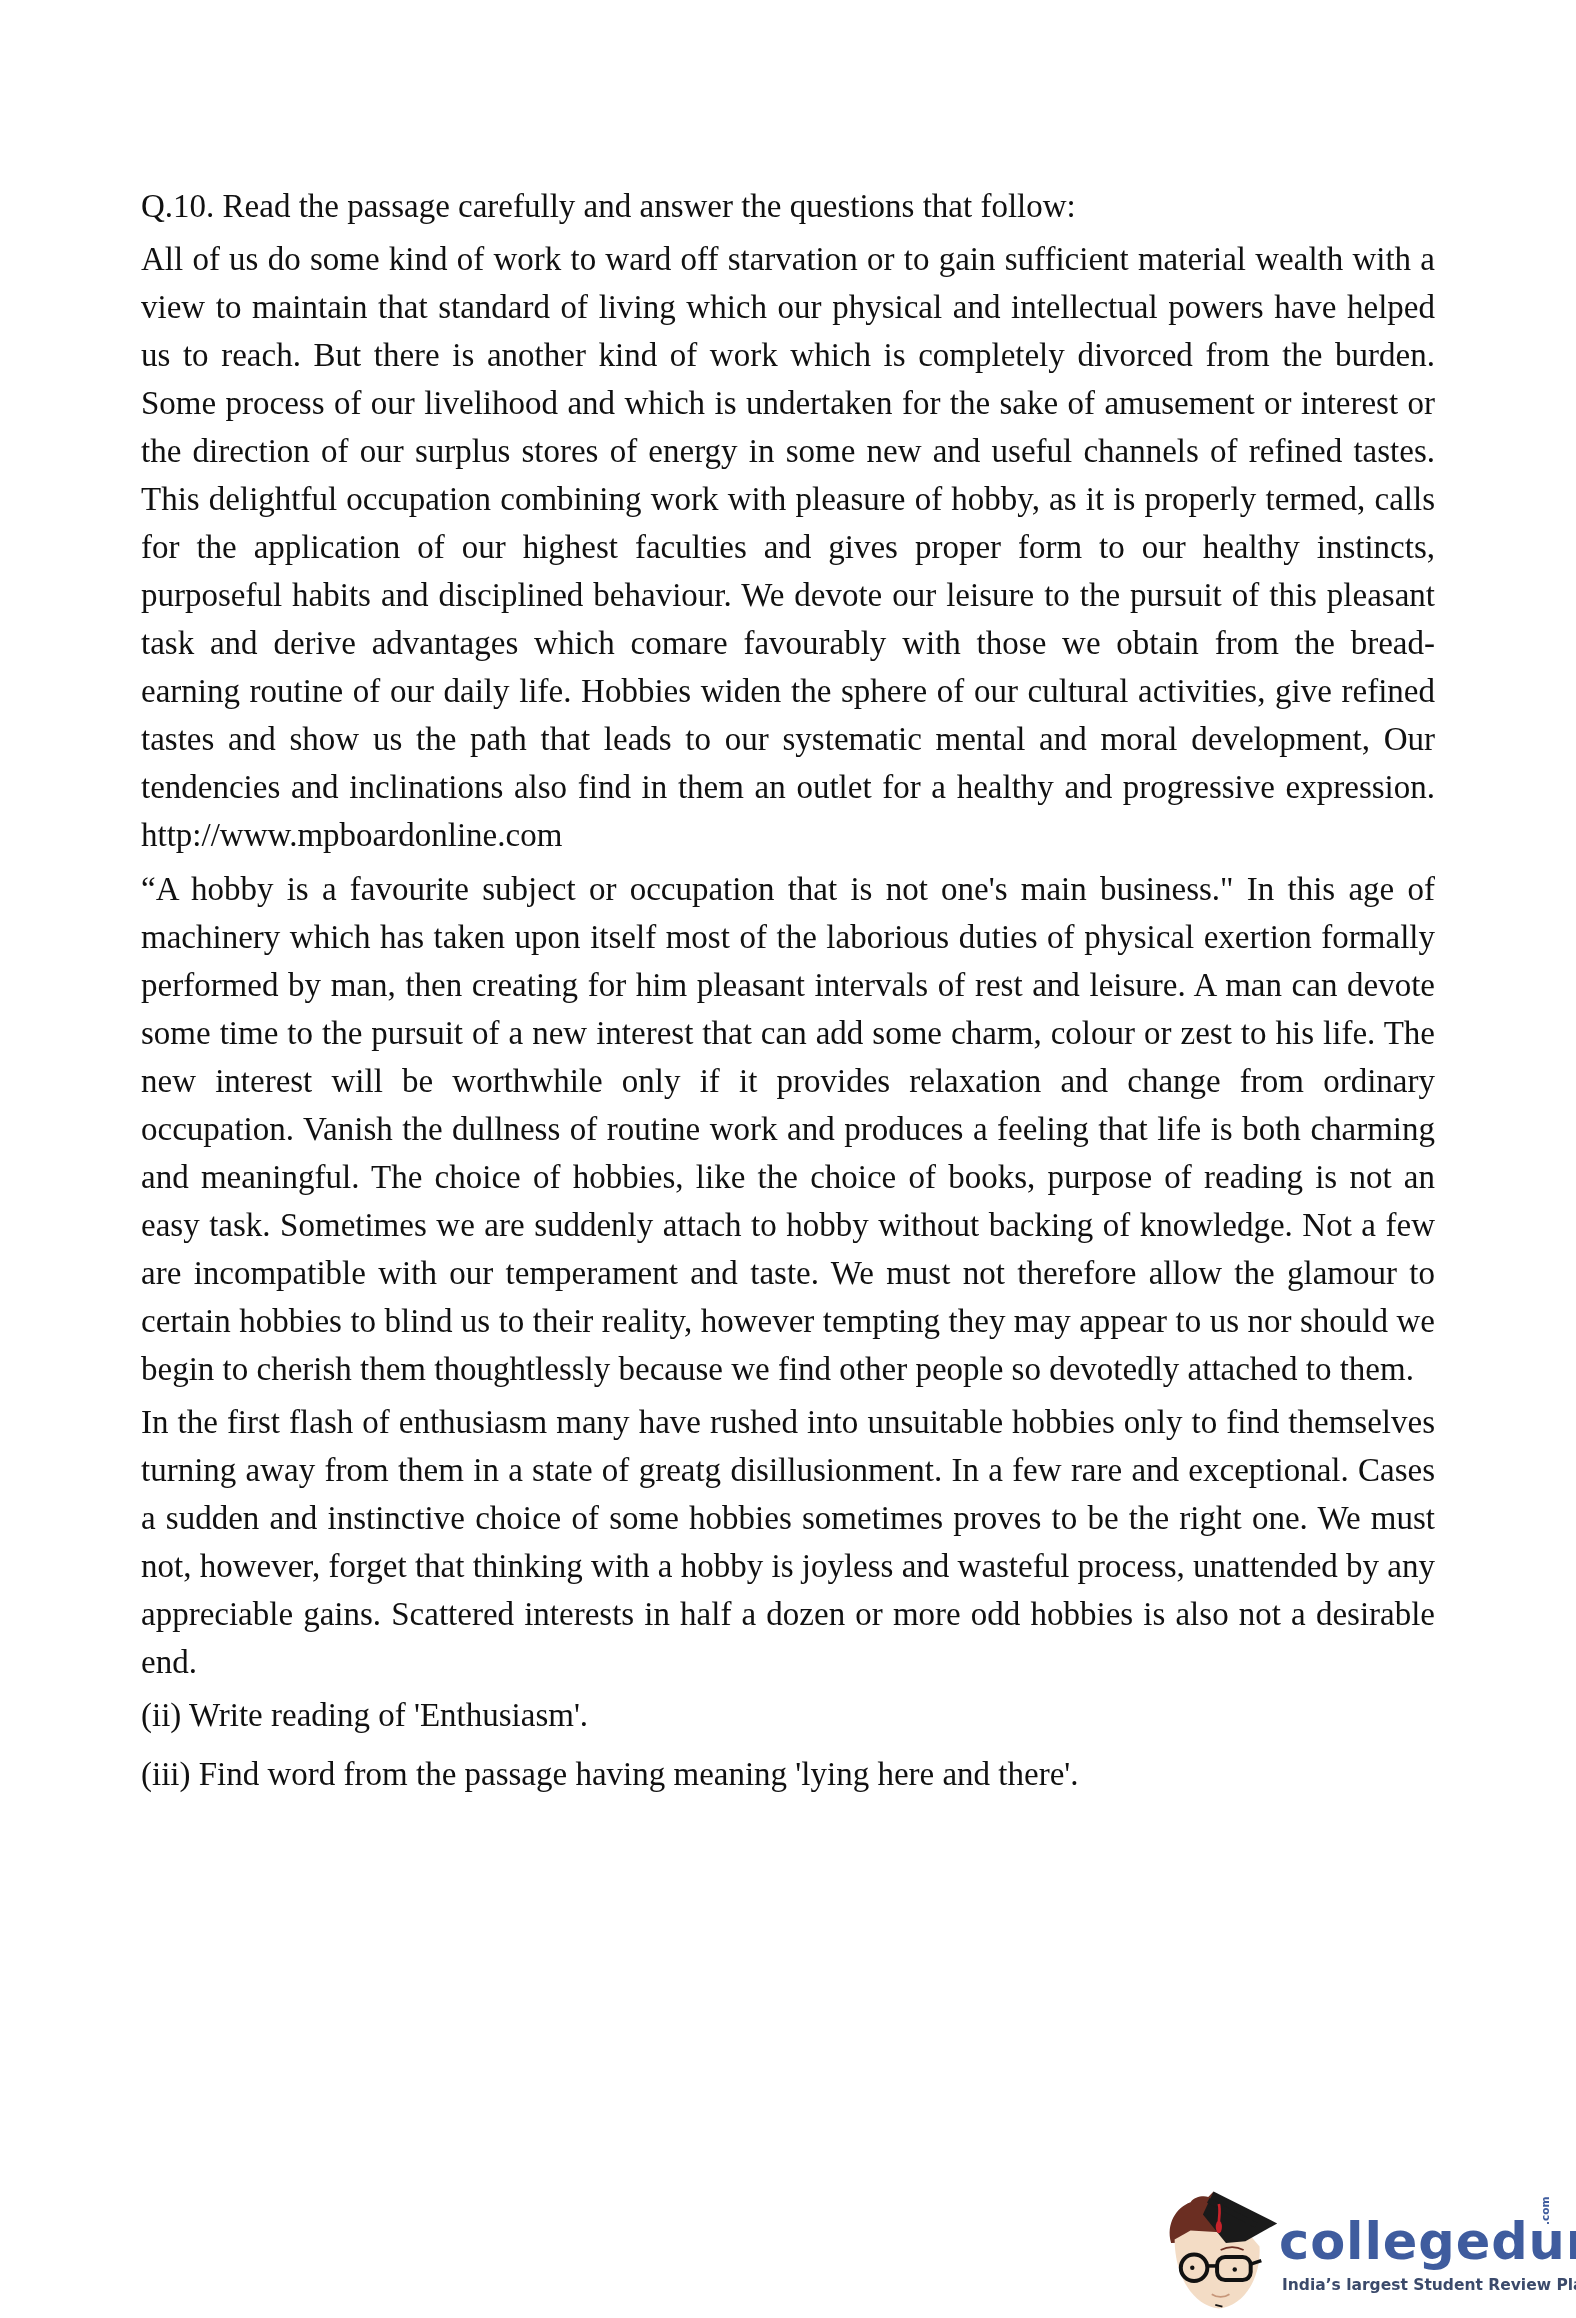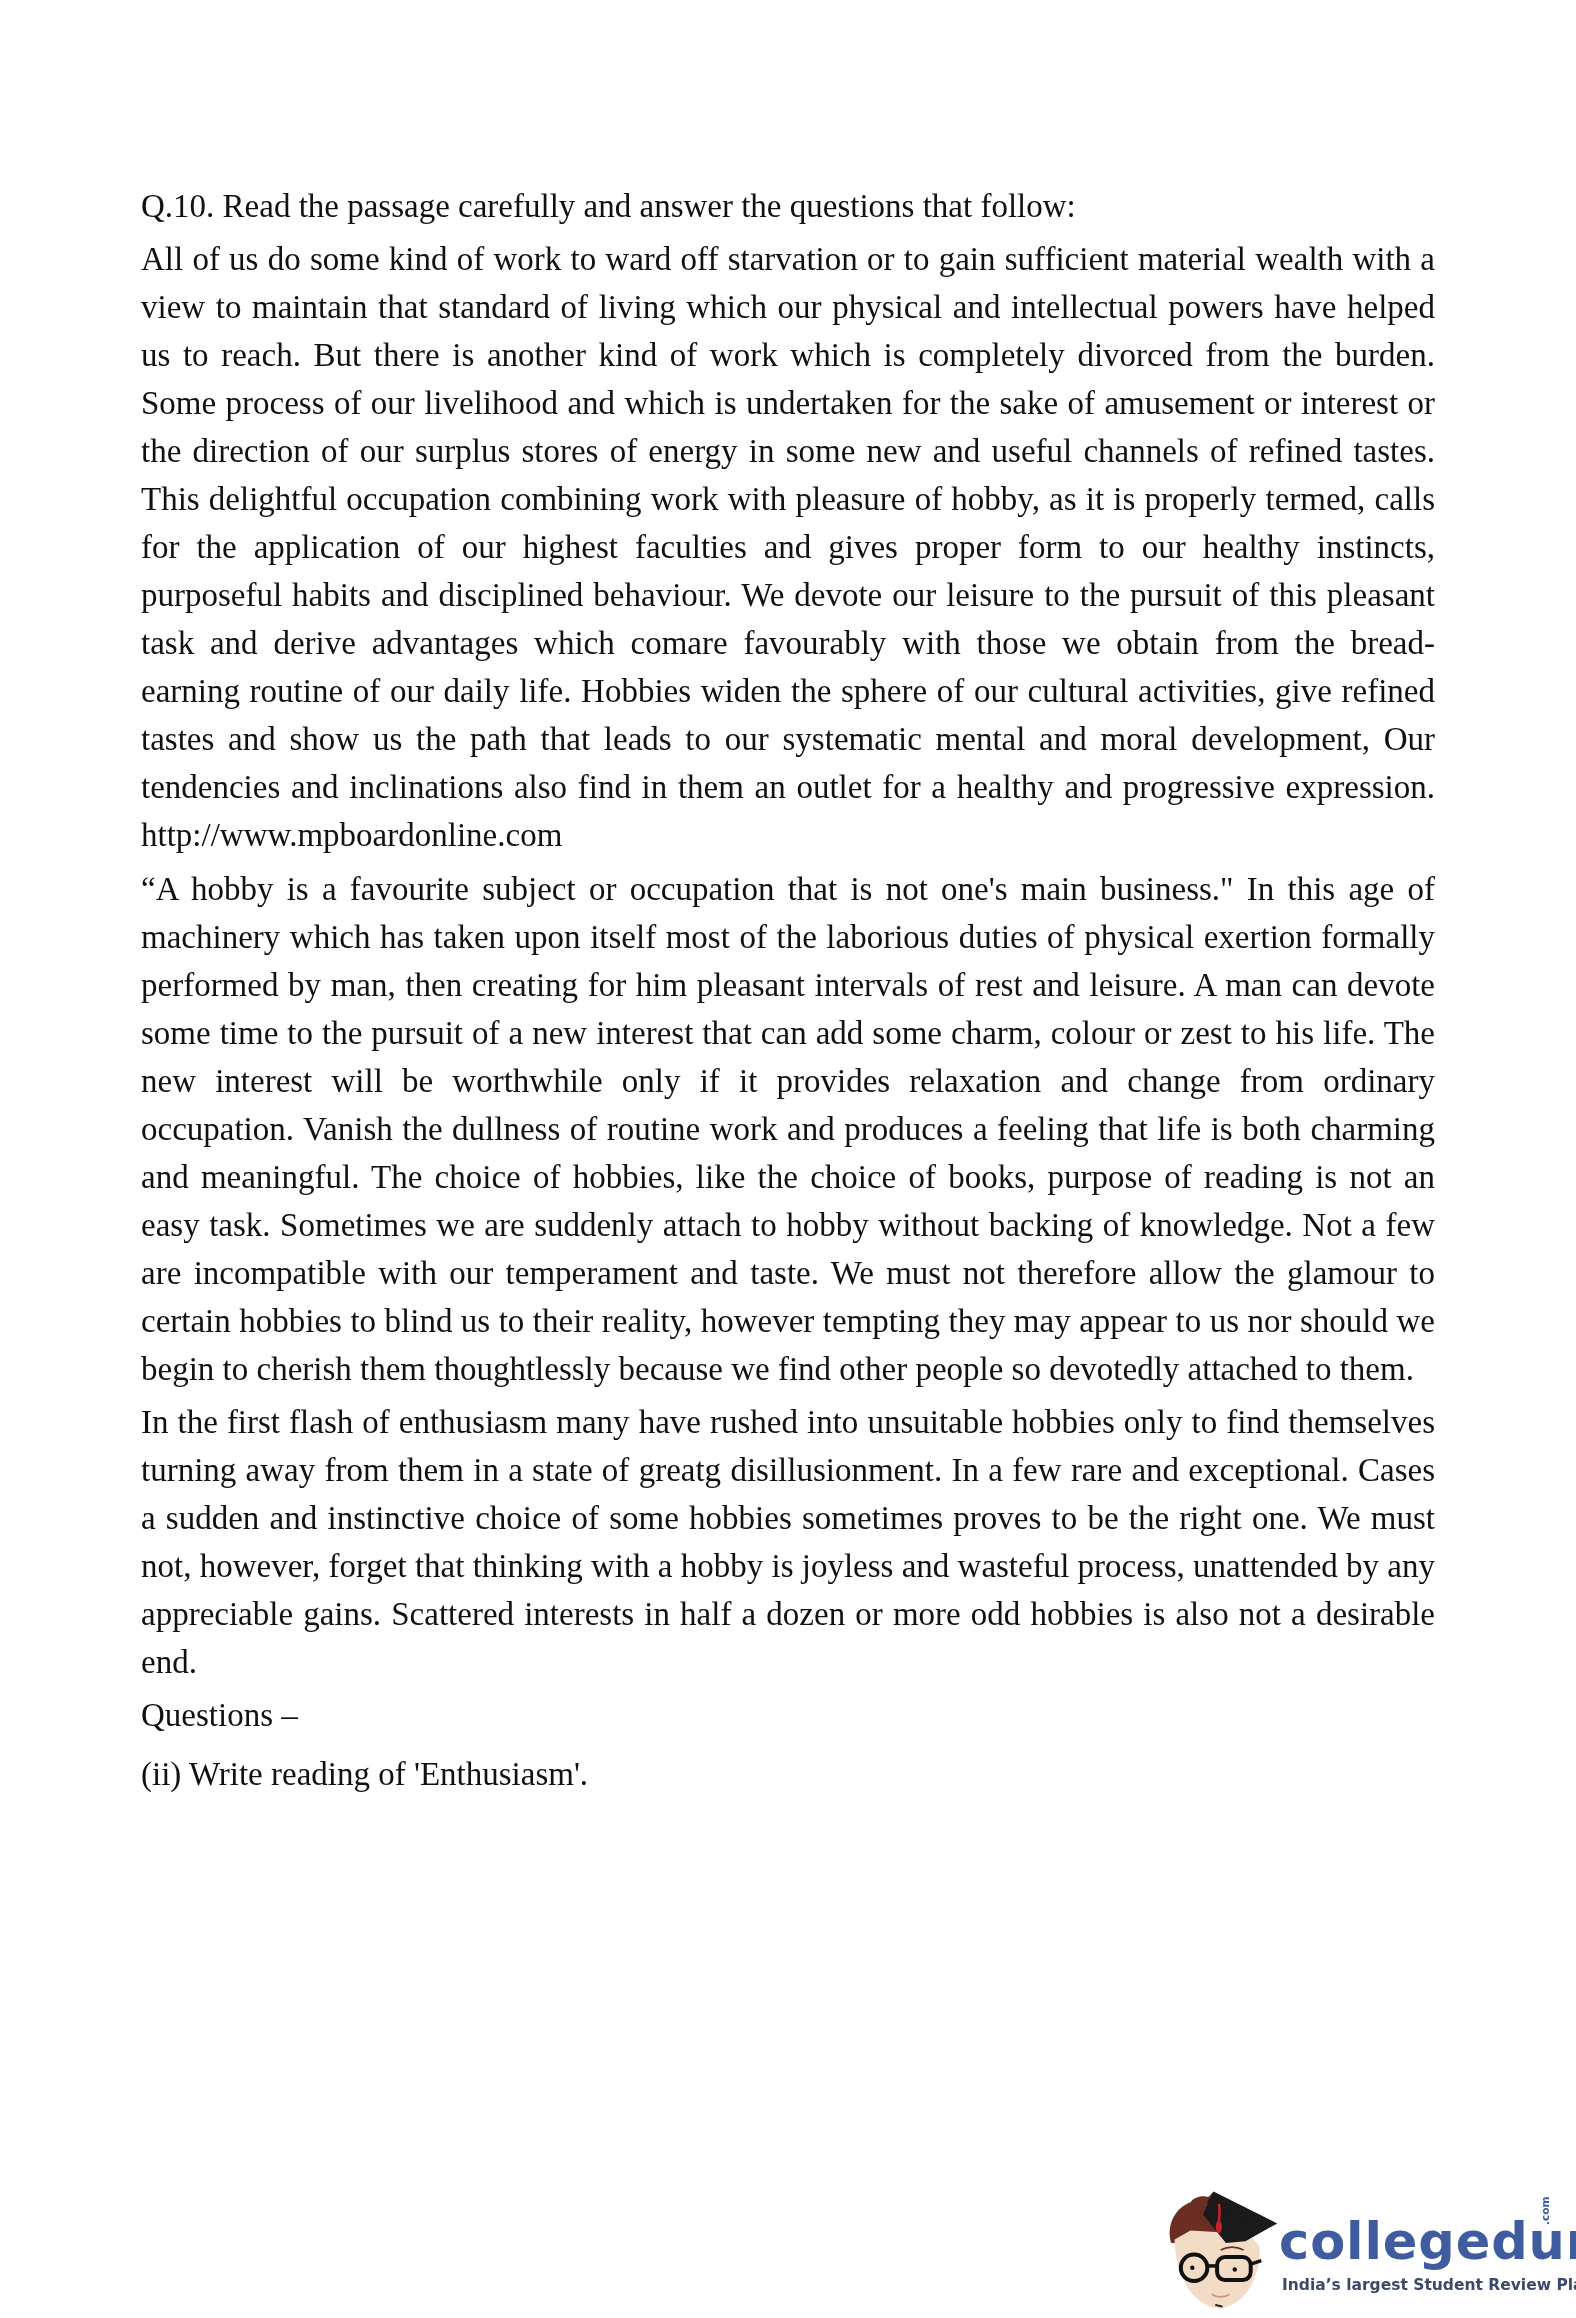--- a/index.html
+++ b/index.html
@@ -32,22 +32,22 @@
 </style>
 </head>
 <body>
 
 <div class="page">
   <p class="line">Q.10. Read the passage carefully and answer the questions that follow:</p>
   <p>All of us do some kind of work to ward off starvation or to gain sufficient material wealth with a view to maintain that standard of living which our physical and intellectual powers have helped us to reach. But there is another kind of work which is completely divorced from the burden. Some process of our livelihood and which is undertaken for the sake of amusement or interest or the direction of our surplus stores of energy in some new and useful channels of refined tastes. This delightful occupation combining work with pleasure of hobby, as it is properly termed, calls for the application of our highest faculties and gives proper form to our healthy instincts, purposeful habits and disciplined behaviour. We devote our leisure to the pursuit of this pleasant task and derive advantages which comare favourably with those we obtain from the bread-earning routine of our daily life. Hobbies widen the sphere of our cultural activities, give refined tastes and show us the path that leads to our systematic mental and moral development, Our tendencies and inclinations also find in them an outlet for a healthy and progressive expression. http://www.mpboardonline.com</p>
   <p>“A hobby is a favourite subject or occupation that is not one's main business." In this age of machinery which has taken upon itself most of the laborious duties of physical exertion formally performed by man, then creating for him pleasant intervals of rest and leisure. A man can devote some time to the pursuit of a new interest that can add some charm, colour or zest to his life. The new interest will be worthwhile only if it provides relaxation and change from ordinary occupation. Vanish the dullness of routine work and produces a feeling that life is both charming and meaningful. The choice of hobbies, like the choice of books, purpose of reading is not an easy task. Sometimes we are suddenly attach to hobby without backing of knowledge. Not a few are incompatible with our temperament and taste. We must not therefore allow the glamour to certain hobbies to blind us to their reality, however tempting they may appear to us nor should we begin to cherish them thoughtlessly because we find other people so devotedly attached to them.</p>
   <p>In the first flash of enthusiasm many have rushed into unsuitable hobbies only to find themselves turning away from them in a state of greatg disillusionment. In a few rare and exceptional. Cases a sudden and instinctive choice of some hobbies sometimes proves to be the right one. We must not, however, forget that thinking with a hobby is joyless and wasteful process, unattended by any appreciable gains. Scattered interests in half a dozen or more odd hobbies is also not a desirable end.</p>
   <div class="questions">
-    <p class="line">Questions –</p>
     <p class="line">(ii) Write reading of 'Enthusiasm'.</p>
+    <p class="line">(iii) Find word from the passage having meaning 'lying here and there'.</p>
   </div>
 </div>
 
 <div class="logo">
   <svg class="face" viewBox="0 0 130 140">
 
     <path d="M8 62 C2 40 14 22 30 16 C34 10 44 8 50 10 L56 4 L58 14 C66 12 72 16 76 24 L70 60 Z" fill="#6b2e22"></path>
 
     <path d="M12 58 C12 100 34 134 62 136 C90 134 110 102 108 66 L96 52 L30 48 Z" fill="#f3dcc5"></path>
 

